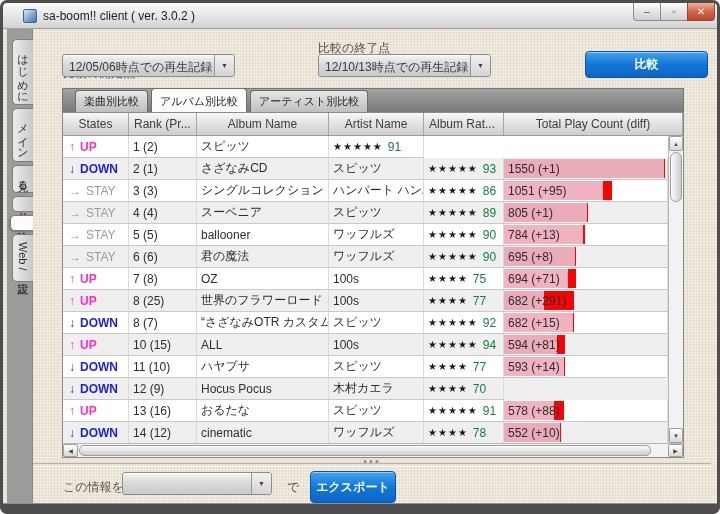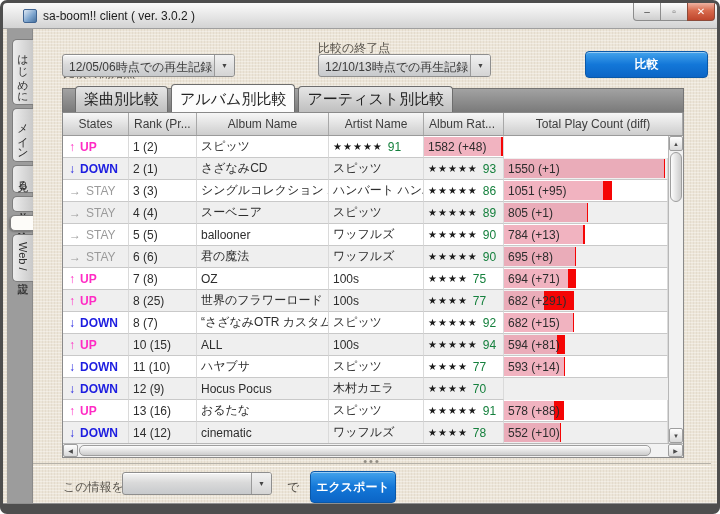--- a/index.html
+++ b/index.html
@@ -36,21 +36,21 @@
   .dd-value{flex:1;font-size:12px;color:#3c3c3c;padding:0 6px;white-space:nowrap;overflow:hidden;}
   .dd-arrow{width:20px;align-self:stretch;border-left:1px solid #9a9a9a;display:flex;align-items:center;
     justify-content:center;font-size:7px;color:#444;background:linear-gradient(#f1f1f1,#d4d4d4);border-radius:0 2px 2px 0;}
   .blue-btn{position:absolute;border:1px solid #0a58a8;border-radius:4px;color:#fff;font-size:12px;font-weight:bold;
     background:linear-gradient(#43a3ec,#1377d8 50%,#0c65c6);display:flex;align-items:center;justify-content:center;
     box-shadow:inset 0 1px 0 rgba(255,255,255,.45);}
   
   .tabstrip{position:absolute;left:59px;top:59px;width:622px;height:24px;
     background:linear-gradient(#a2a2a2,#7a7a7a);border:1px solid #757575;border-bottom:none;
     display:flex;align-items:flex-end;padding-left:12px;gap:3px;}
-  .top-tab{font-size:15px;color:#222;padding:3px 8px;background:linear-gradient(#e6e6e6,#bfbfbf);
+  .top-tab{font-size:11px;color:#222;padding:3px 8px;background:linear-gradient(#e6e6e6,#bfbfbf);
     border:1px solid #6d6d6d;border-bottom:none;border-radius:4px 4px 0 0;white-space:nowrap;}
   .top-tab.active{background:#fcfcfc;padding-top:5px;font-weight:normal;}
   
   .table{position:absolute;left:59px;top:83px;width:622px;height:346px;background:#fff;
     border:1px solid #8a8a8a;}
   .thead{position:absolute;left:0;top:0;right:0;height:23px;display:grid;
     grid-template-columns:66px 68px 132px 95px 80px 1fr;
     background:linear-gradient(#f7f7f7,#cdcdcd);border-bottom:1px solid #9a9a9a;}
   .th{font-size:12px;color:#3d3d3d;display:flex;align-items:center;padding:0 5px;
     border-right:1px solid #a8a8a8;overflow:hidden;white-space:nowrap;}
@@ -153,26 +153,20 @@
     <div class="cell c-state" style="color: rgb(255, 43, 196);">
       <span>↑</span>
               <span>UP</span>
     </div>
     <div class="cell">1 (2)</div>
     <div class="cell">スピッツ</div>
     <div class="cell">
       <span class="stars">★★★★★</span>
               <span class="rating-num">91</span>
     </div>
-    <div class="cell c-count">
-      <div class="bar" style="width: 100%;">
-        <div class="bar-red" style="width: 3.03413%;"></div>
-      </div>
-      <span class="count-label">1582 (+48)</span>
-    </div>
   </div>
           <div class="row">
     <div class="cell c-state" style="color: rgb(29, 29, 224);">
       <span>↓</span>
               <span>DOWN</span>
     </div>
     <div class="cell">2 (1)</div>
     <div class="cell">さざなみCD</div>
     <div class="cell">スピッツ</div>
     <div class="cell">

